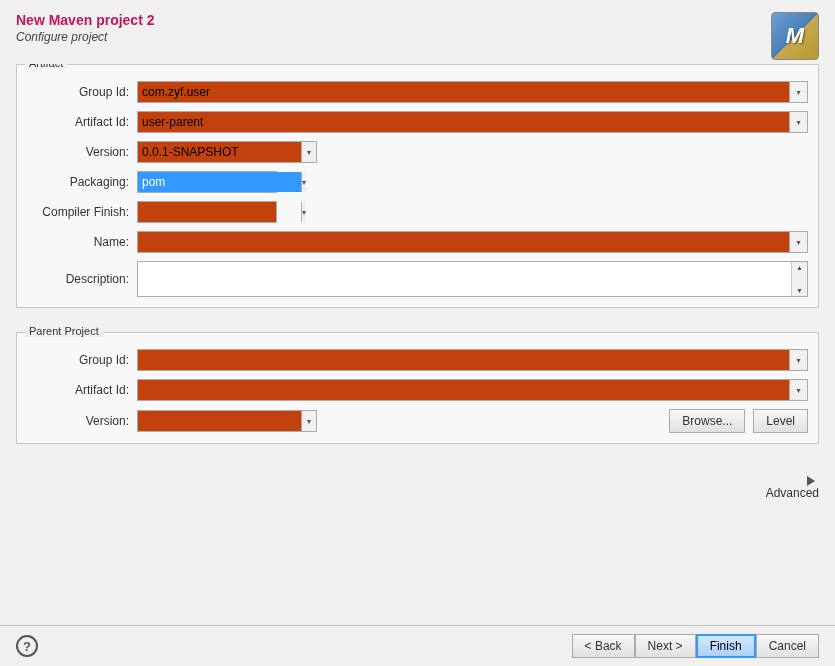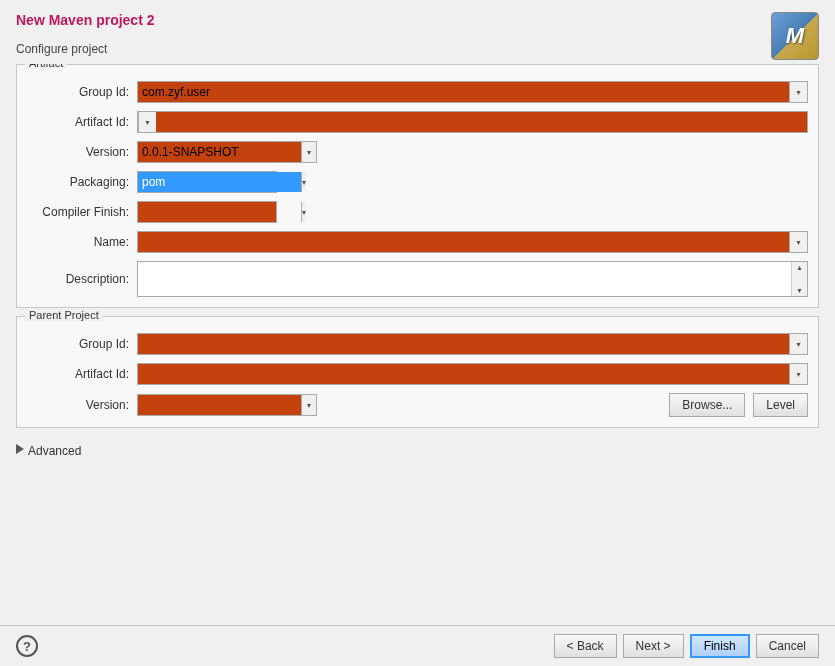--- a/index.html
+++ b/index.html
@@ -36,21 +36,22 @@
 
     .dialog-title {
       font-size: 14px;
       font-weight: bold;
       color: #be185d;
     }
 
     .dialog-subtitle {
       font-size: 12px;
       color: #444;
-      margin-top: 14px;
+      margin-top: 2px;
+      font-style: italic;
     }
 
     .maven-icon {
       width: 48px;
       height: 48px;
       background: linear-gradient(135deg, #6a9fd8 0%, #4a7fb5 50%, #c8a850 50%, #b8982a 100%);
       border-radius: 4px;
       display: flex;
       align-items: center;
       justify-content: center;
@@ -60,21 +61,21 @@
       font-style: italic;
       text-shadow: 1px 1px 2px rgba(0,0,0,0.5);
       border: 1px solid #888;
     }
 
     .dialog-content {
       flex: 1;
       padding: 0 16px 8px 16px;
       display: flex;
       flex-direction: column;
-      gap: 0;
+      gap: 16px;
       overflow-y: auto;
     }
 
     .section-group {
       border: 1px solid #c8c8c8;
       background: #f8f8f8;
       margin-bottom: 8px;
       padding: 8px 10px 10px 10px;
       position: relative;
     }
@@ -209,23 +210,24 @@
     }
 
     .finish-btn {
       background: linear-gradient(to bottom, #d0e8ff, #b0d0f8);
       border: 2px solid #3399ff;
       color: #000;
     }
 
     .advanced-row {
       display: flex;
-      align-items: flex-start;
+      align-items: flex-end;
       margin-top: 4px;
       padding: 4px 0;
+      flex-direction: column;
     }
 
     .triangle-right {
       width: 0;
       height: 0;
       border-top: 5px solid transparent;
       border-bottom: 5px solid transparent;
       border-left: 8px solid #555;
       margin-right: 4px;
     }
@@ -259,21 +261,20 @@
       align-items: center;
       justify-content: center;
       font-size: 13px;
       font-weight: bold;
       color: #555;
       cursor: pointer;
     }
 
     .footer-buttons {
       display: flex;
-      gap: 6px;
     }
   </style>
 </head>
 <body>
 
 <div class="dialog">
 
   <div class="dialog-header">
     <div class="dialog-header-text">
       <span class="dialog-title">New Maven project 2</span>
@@ -296,20 +297,21 @@
             <input type="text" value="com.zyf.user" style="">
             <div class="dropdown-arrow">▾</div>
           </div>
         </div>
       </div>
 
       <div class="form-row">
         <span class="form-label">Artifact Id:</span>
         <div class="form-control">
           <div class="input-combo">
+            <input type="text" value="user-parent" style="">
             <div class="dropdown-arrow">▾</div>
           </div>
         </div>
       </div>
 
       <div class="form-row">
         <span class="form-label">Version:</span>
         <div class="form-control">
           <div class="input-combo short-combo version-combo">
             <input type="text" value="0.0.1-SNAPSHOT" style="">

